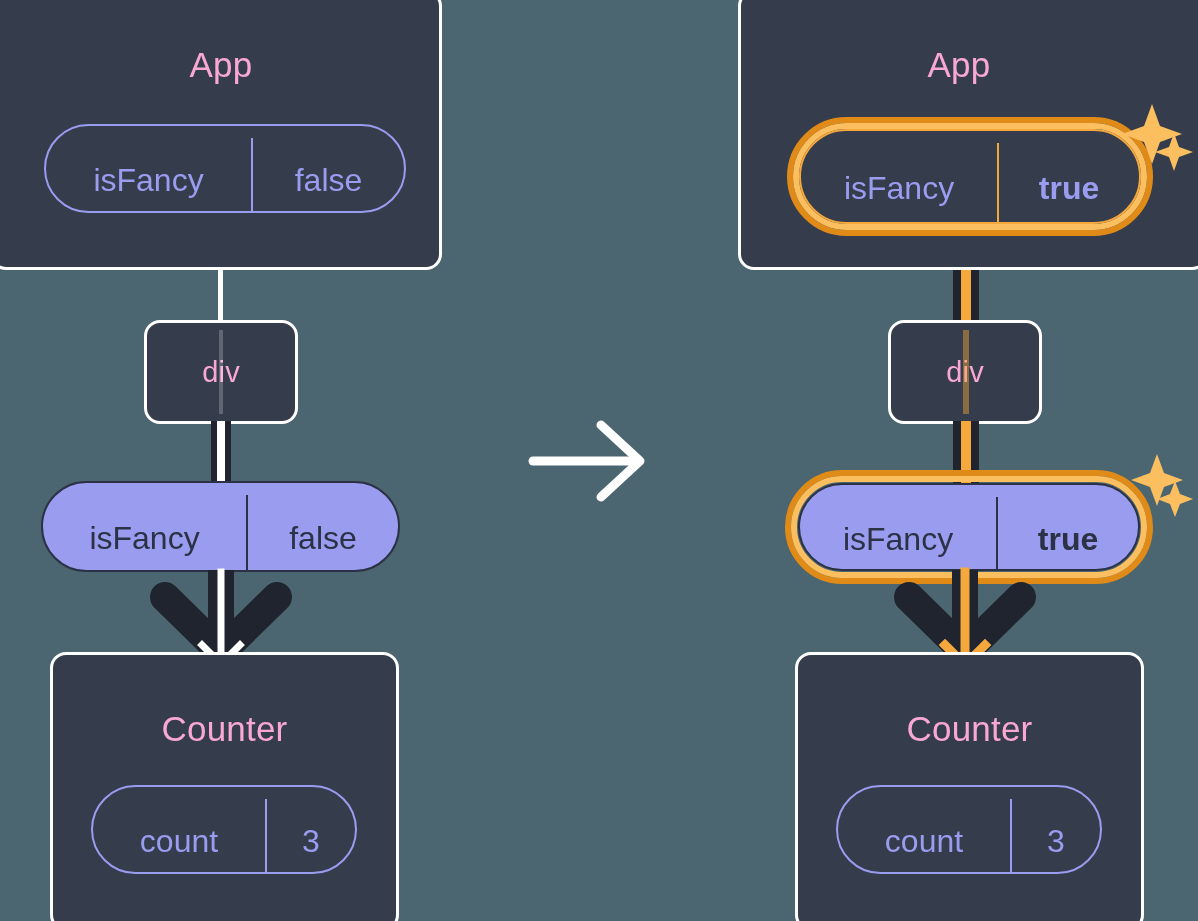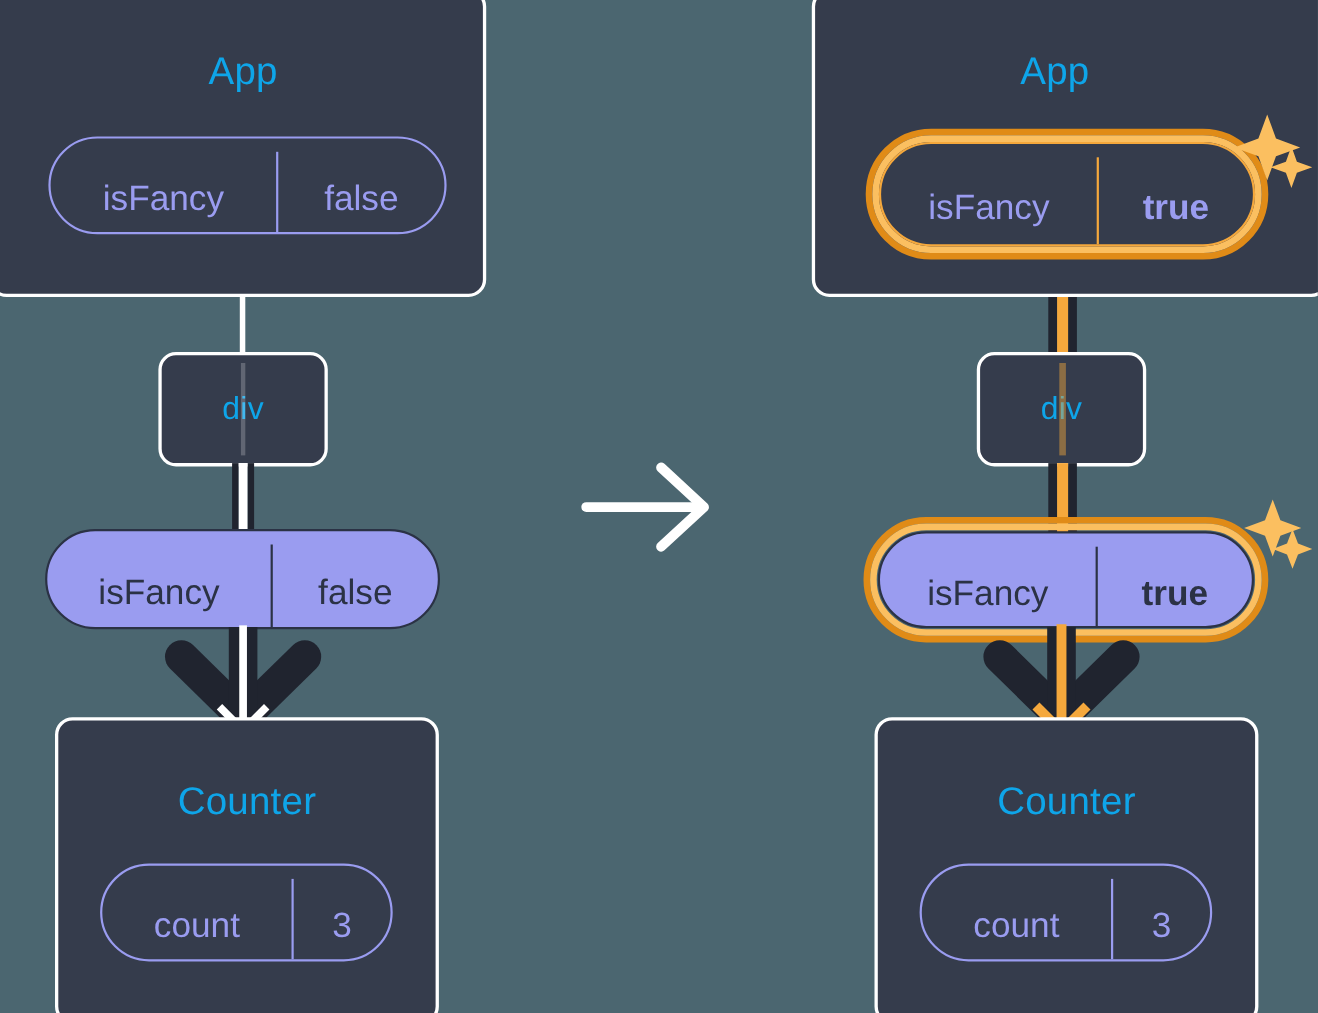--- a/index.html
+++ b/index.html
@@ -28,21 +28,21 @@
     position: absolute;
     background: #353c4c;
     border: 3px solid #ffffff;
     border-radius: 16px;
     box-sizing: border-box;
   }
   .card-title {
     position: absolute;
     left: 0; right: 0;
     text-align: center;
-    color: #0ea5e9;
+    color: #f9a8d4;
     font-size: 35px;
     letter-spacing: 0.2px;
     white-space: nowrap;
   }
   .card-title.small {
     font-size: 29px;
     font-weight: normal;
   }
 
   

